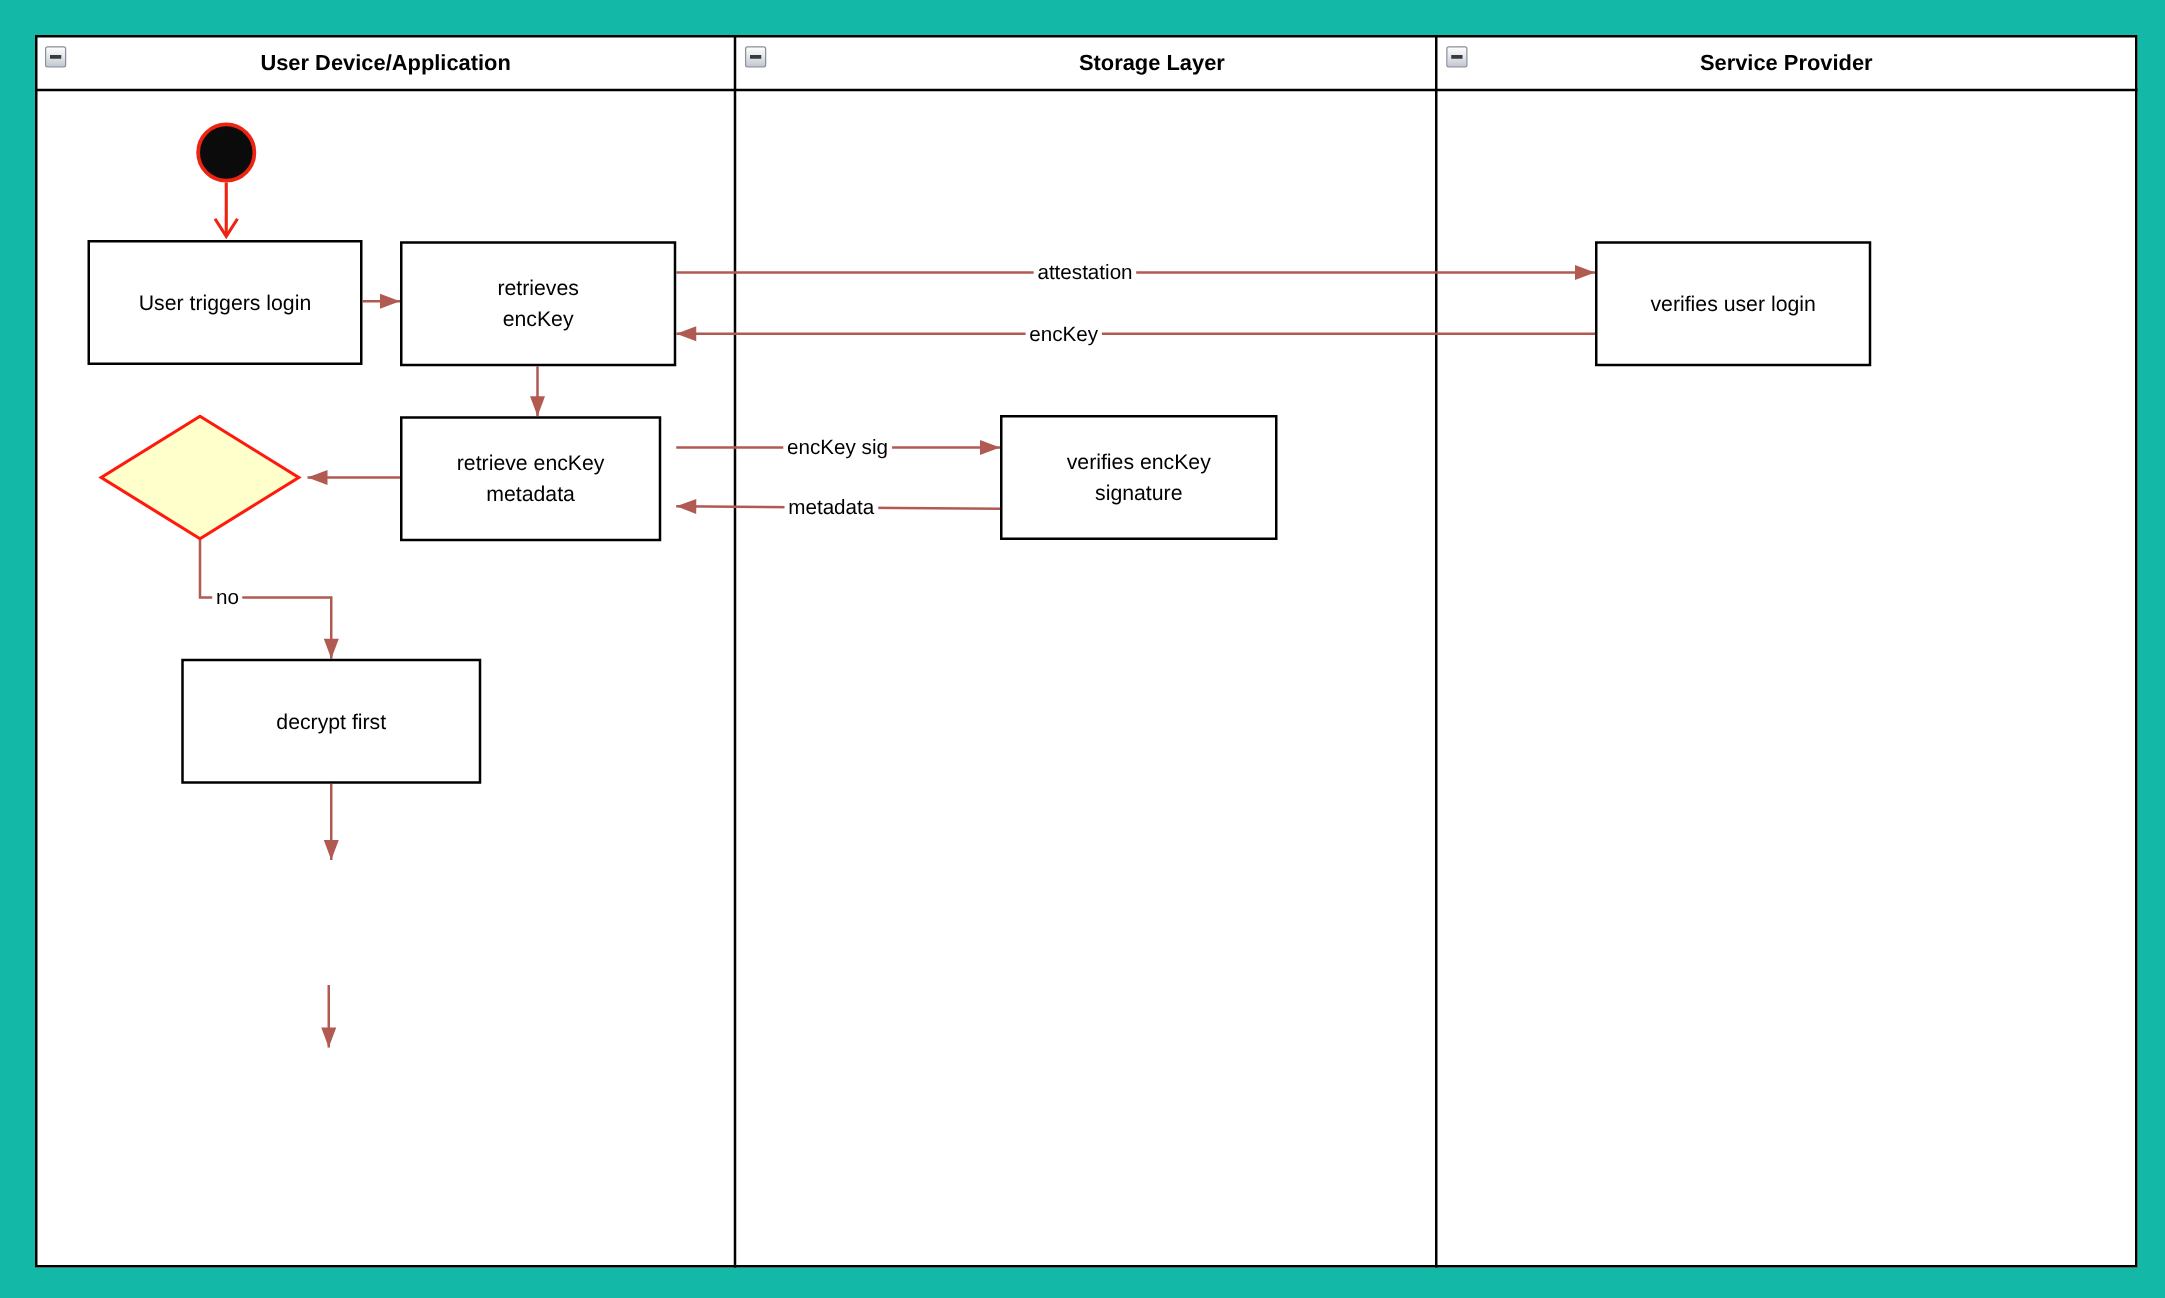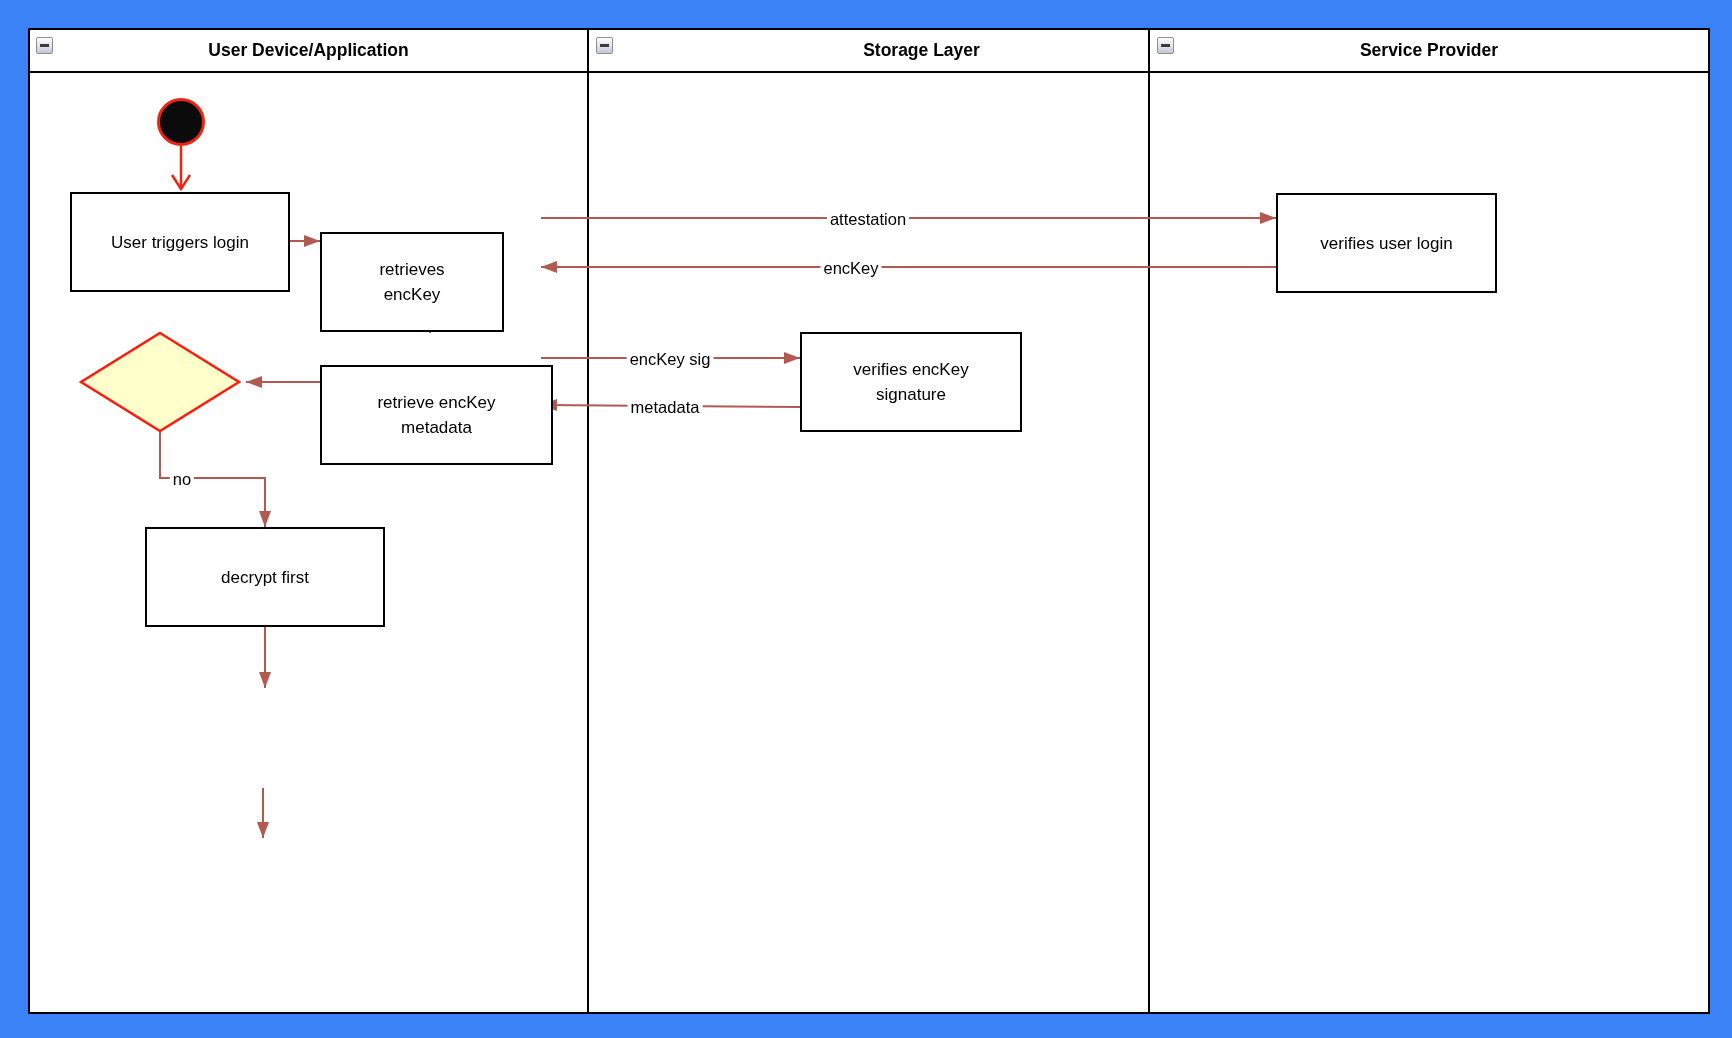--- a/index.html
+++ b/index.html
@@ -5,21 +5,21 @@
   :root{
     --edge:#b05a52;
     --accent-red:#ee2413;
     --decision-border:#ff1a0d;
     --decision-fill:#ffffcc;
     --node-border:#000000;
     --node-fill:#ffffff;
   }
   *{margin:0;padding:0;box-sizing:border-box;}
   html,body{background:#ffffff;font-family:"Liberation Sans",sans-serif;}
-  #stage{position:relative;width:1732px;height:1038px;background:#3b82f6;overflow:hidden;}
+  #stage{position:relative;width:1732px;height:1038px;background:#14b8a6;overflow:hidden;}
 
   
   .frame{position:absolute;left:28px;top:28px;width:1682px;height:986px;border:2px solid #000;background:#fff;}
   .vsep{position:absolute;top:28px;width:2px;height:986px;background:#000;}
   .hsep{position:absolute;left:28px;top:71px;width:1682px;height:2px;background:#000;}
   .lane-header{position:absolute;top:30px;height:41px;display:flex;align-items:center;justify-content:center;
     font-size:17.5px;font-weight:bold;color:#000;}
   .collapse{position:absolute;width:17px;height:17px;border:1px solid #8a8f98;border-radius:2px;
     background:linear-gradient(#fdfdfd,#dfe3ea 55%,#c2c8d2);display:flex;align-items:center;justify-content:center;}
   .collapse .minus{width:9px;height:3px;background:#3a3a3a;}
@@ -90,24 +90,24 @@
     <path class="edge" marker-end="url(#head)" d="M541,358 L800,358"></path>
     <path class="edge" marker-end="url(#head)" d="M800,407 L541,405"></path>
 
     <polygon class="decision-shape" points="160,333 239,382 160,431 81,382"></polygon>
   </svg>
 
   <div class="start-circle"></div>
 
   <div class="node" style="left:70px;top:192px;width:220px;height:100px;">User triggers login</div>
 
-  <div class="node" style="left:320px;top:193px;width:184px;height:100px;margin-top:39px;">retrieves
+  <div class="node" style="left:320px;top:193px;width:221px;height:100px;">retrieves
 encKey</div>
 
-  <div class="node" style="left:320px;top:333px;width:233px;height:100px;margin-top:32px;">retrieve encKey
+  <div class="node" style="left:320px;top:333px;width:209px;height:100px;">retrieve encKey
 metadata</div>
 
 
   <div class="node" style="left:145px;top:527px;width:240px;height:100px;">decrypt first</div>
 
 
 
   <div class="node" style="left:800px;top:332px;width:222px;height:100px;">verifies encKey
 signature</div>
 

